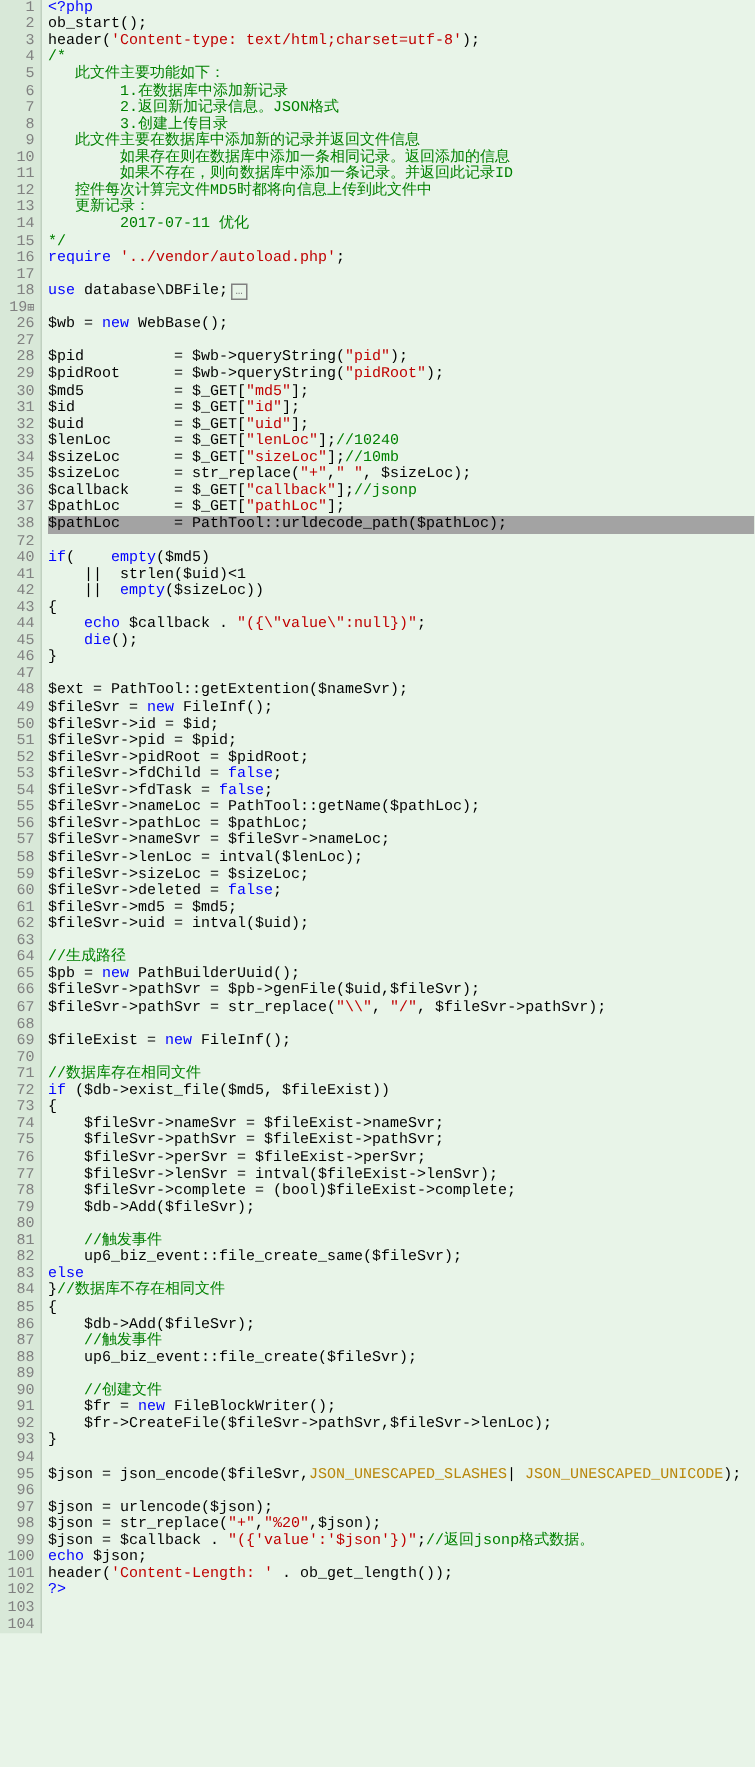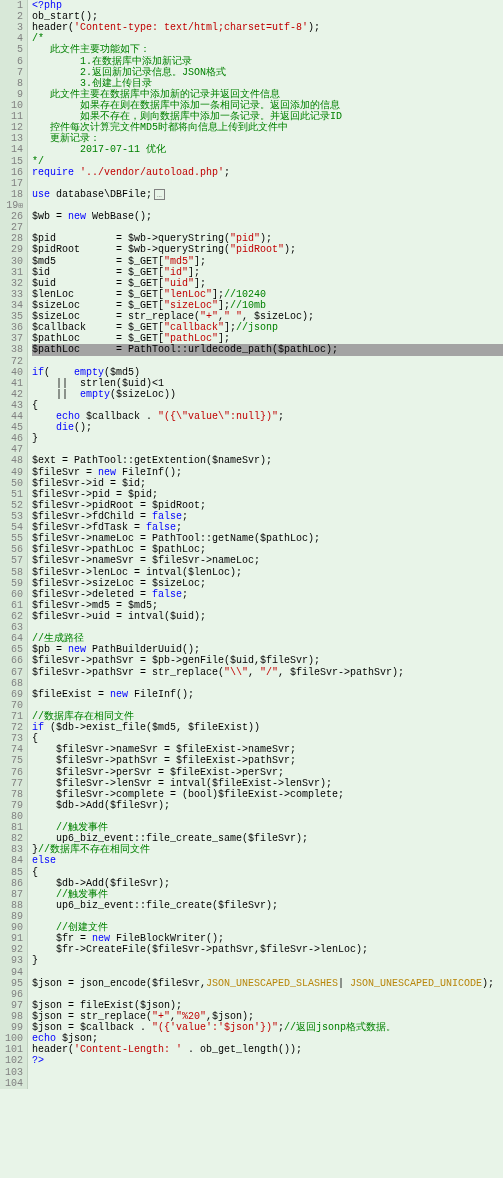--- a/index.html
+++ b/index.html
@@ -190,34 +190,34 @@
       <div class="ln"><span>{</span></div>
       <div class="ln"><span>    $fileSvr-&gt;nameSvr = $fileExist-&gt;nameSvr;</span></div>
       <div class="ln"><span>    $fileSvr-&gt;pathSvr = $fileExist-&gt;pathSvr;</span></div>
       <div class="ln"><span>    $fileSvr-&gt;perSvr = $fileExist-&gt;perSvr;</span></div>
       <div class="ln"><span>    $fileSvr-&gt;lenSvr = intval($fileExist-&gt;lenSvr);</span></div>
       <div class="ln"><span>    $fileSvr-&gt;complete = (bool)$fileExist-&gt;complete;</span></div>
       <div class="ln"><span>    $db-&gt;Add($fileSvr);</span></div>
       <div class="ln"></div>
       <div class="ln"><span>    </span><span class="com">//触发事件</span></div>
       <div class="ln"><span>    up6_biz_event::file_create_same($fileSvr);</span></div>
+      <div class="ln"><span class="kw">else</span></div>
       <div class="ln"><span>}</span><span class="com">//数据库不存在相同文件</span></div>
-      <div class="ln"><span class="kw">else</span></div>
       <div class="ln"><span>{</span></div>
       <div class="ln"><span>    $db-&gt;Add($fileSvr);</span></div>
       <div class="ln"><span>    </span><span class="com">//触发事件</span></div>
       <div class="ln"><span>    up6_biz_event::file_create($fileSvr);</span></div>
       <div class="ln"></div>
       <div class="ln"><span>    </span><span class="com">//创建文件</span></div>
       <div class="ln"><span>    $fr = </span><span class="kw">new</span><span> FileBlockWriter();</span></div>
       <div class="ln"><span>    $fr-&gt;CreateFile($fileSvr-&gt;pathSvr,$fileSvr-&gt;lenLoc);</span></div>
       <div class="ln"><span>}</span></div>
       <div class="ln"></div>
       <div class="ln"><span>$json = json_encode($fileSvr,</span><span class="cc">JSON_UNESCAPED_SLASHES</span><span>| </span><span class="cc">JSON_UNESCAPED_UNICODE</span><span>);</span></div>
       <div class="ln"></div>
-      <div class="ln"><span>$json = fileExist($json);</span></div>
+      <div class="ln"><span>$json = urlencode($json);</span></div>
       <div class="ln"><span>$json = str_replace(</span><span class="str">"+"</span><span>,</span><span class="str">"%20"</span><span>,$json);</span></div>
       <div class="ln"><span>$json = $callback . </span><span class="str">"({'value':'$json'})"</span><span>;</span><span class="com">//返回jsonp格式数据。</span></div>
       <div class="ln"><span class="kw">echo</span><span> $json;</span></div>
       <div class="ln"><span>header(</span><span class="str">'Content-Length: '</span><span> . ob_get_length());</span></div>
       <div class="ln"><span class="kw">?&gt;</span></div>
     </div>
 </div>
 
 </body></html>

